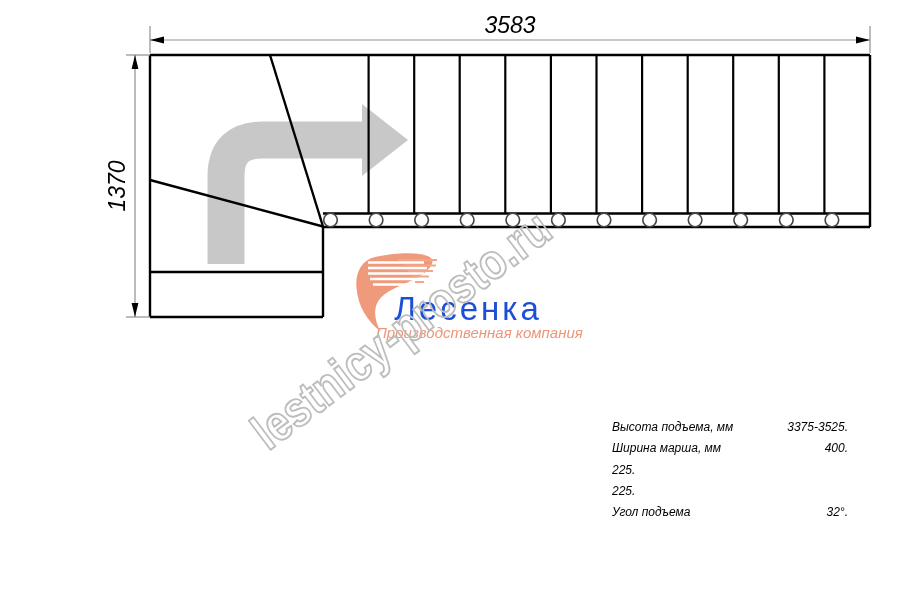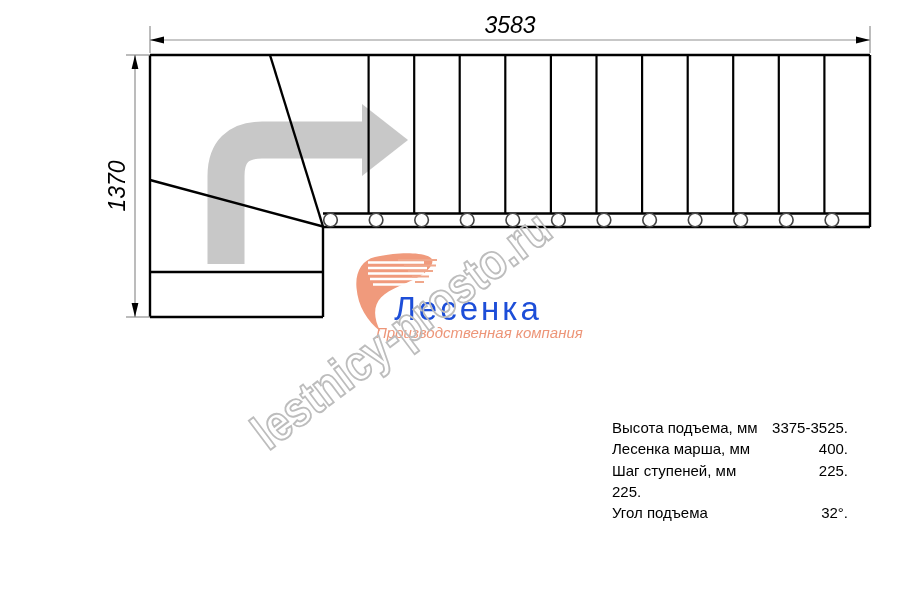--- a/index.html
+++ b/index.html
@@ -26,21 +26,21 @@
     font-size:15px;font-style:italic;color:#ed9679;text-align:center;white-space:nowrap;
   }
   .watermark{
     position:absolute;z-index:5;left:258px;top:398px;height:80px;line-height:80px;
     font-size:50px;font-weight:bold;white-space:nowrap;
     color:transparent;-webkit-text-stroke:2px #bdbdbd;
     transform:rotate(-37deg) scaleX(0.85);transform-origin:0 50%;
   }
   .specs{
     position:absolute;z-index:3;left:612px;top:417px;width:236px;
-    font-size:15px;
+    font-style:italic;font-size:12px;
   }
   .spec-row{display:flex;justify-content:space-between;height:21.3px;line-height:21.3px;}
   .spec-label{text-align:left;white-space:nowrap;}
   .spec-value{text-align:center;white-space:nowrap;}
 </style>
 </head>
 <body>
 
 <div class="canvas">
 
@@ -144,25 +144,24 @@
 
   <div class="logo-brand">Лесенка</div>
   <div class="logo-subtitle">Производственная компания</div>
 
   <div class="specs">
     <div class="spec-row">
       <span class="spec-label">Высота подъема, мм</span>
       <span class="spec-value">3375-3525.</span>
     </div>
     <div class="spec-row">
-      <span class="spec-label">Лесенка марша, мм</span>
+      <span class="spec-label">Ширина марша, мм</span>
       <span class="spec-value">400.</span>
     </div>
     <div class="spec-row">
-      <span class="spec-label">Шаг ступеней, мм</span>
       <span class="spec-value">225.</span>
     </div>
     <div class="spec-row">
       <span class="spec-value">225.</span>
     </div>
     <div class="spec-row">
       <span class="spec-label">Угол подъема</span>
       <span class="spec-value">32°.</span>
     </div>
   </div>

